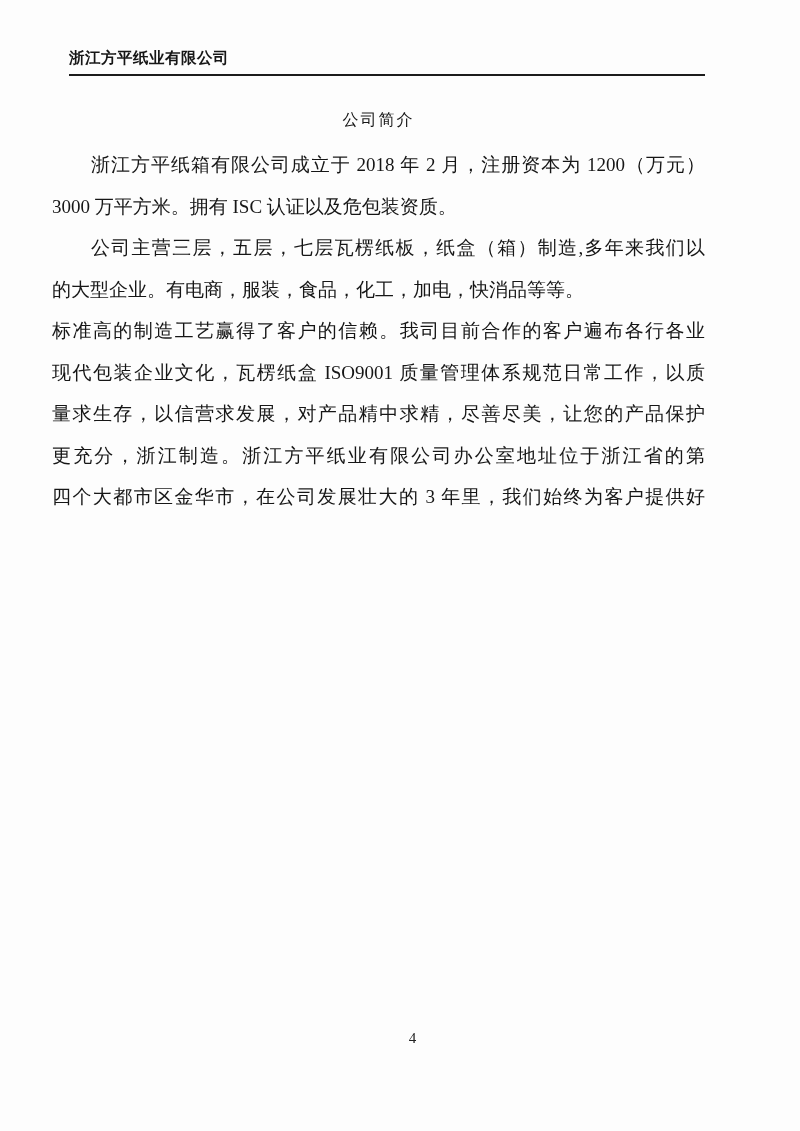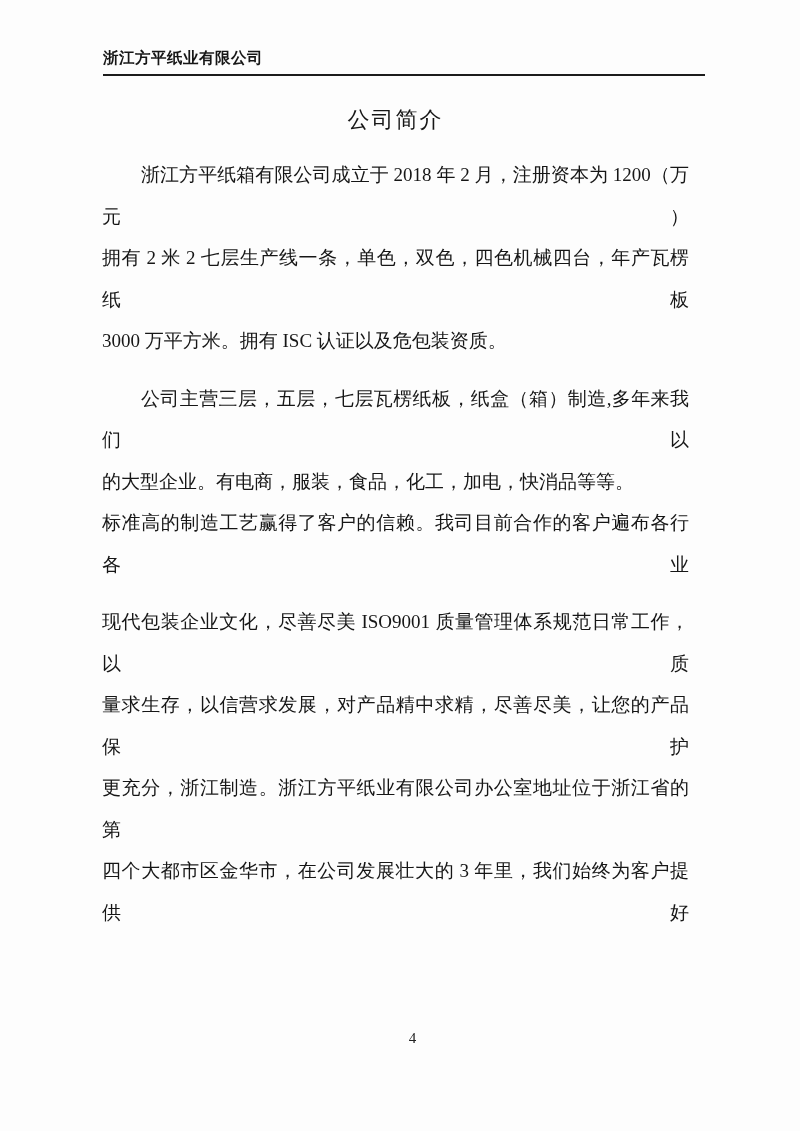--- a/index.html
+++ b/index.html
@@ -11,50 +11,50 @@
     width: 800px;
     height: 1131px;
     font-family: "Liberation Serif", "DejaVu Serif", serif;
     color: #161616;
   }
   .page {
     position: relative;
     width: 800px;
     height: 1131px;
     box-sizing: border-box;
-    padding: 0 95px 0 86px;
+    padding: 0 95px 0 52px;
     background: #fdfdfd;
     overflow: hidden;
   }
   .header {
     margin: 48px 0 0 17px;
     display: flex;
     justify-content: space-between;
     align-items: baseline;
     border-bottom: 2px solid #1c1c1c;
     padding-bottom: 5px;
     font-size: 15.5px;
     font-weight: bold;
     letter-spacing: 0.5px;
     white-space: nowrap;
   }
   .doc-title {
     margin: 26px 0 0 0;
     text-align: center;
-    font-size: 22px;
+    font-size: 16px;
     font-weight: normal;
     line-height: 36px;
     letter-spacing: 2px;
   }
   .body-text {
     margin-top: 6px;
     font-size: 19px;
     line-height: 41.5px;
   }
-  .paragraph { margin: 16px; }
+  .paragraph { margin: 0; }
   .line {
     text-align: justify;
     text-align-last: justify;
     white-space: normal;
   }
   .line.last { text-align-last: left; }
   .line.first { text-indent: 2.05em; }
   .footer {
     position: absolute;
     top: 1030px;
@@ -72,30 +72,29 @@
 
   <div class="header">
     <span>浙江方平纸业有限公司</span>
   </div>
 
   <h1 class="doc-title">公司简介</h1>
 
   <div class="body-text" id="paragraphs">
       <div class="paragraph">
         <div class="line first">浙江方平纸箱有限公司成立于 2018 年 2 月，注册资本为 1200（万元）</div>
-        <div class="line">拥有 2 米 2 七层生产线一条，单色，双色，四色机械四台，年产瓦楞纸板</div>
         <div class="line last">3000 万平方米。拥有 ISC 认证以及危包装资质。</div>
       </div>
       <div class="paragraph">
         <div class="line first">公司主营三层，五层，七层瓦楞纸板，纸盒（箱）制造,多年来我们以</div>
         <div class="line last">的大型企业。有电商，服装，食品，化工，加电，快消品等等。</div>
         <div class="line">标准高的制造工艺赢得了客户的信赖。我司目前合作的客户遍布各行各业</div>
       </div>
       <div class="paragraph">
-        <div class="line">现代包装企业文化，尽善尽美 ISO9001 质量管理体系规范日常工作，以质</div>
+        <div class="line">现代包装企业文化，瓦楞纸盒 ISO9001 质量管理体系规范日常工作，以质</div>
         <div class="line">量求生存，以信营求发展，对产品精中求精，尽善尽美，让您的产品保护</div>
         <div class="line">更充分，浙江制造。浙江方平纸业有限公司办公室地址位于浙江省的第</div>
         <div class="line">四个大都市区金华市，在公司发展壮大的 3 年里，我们始终为客户提供好</div>
       </div>
     </div>
 
   <div class="footer">
     <span>4</span>
   </div>
 

